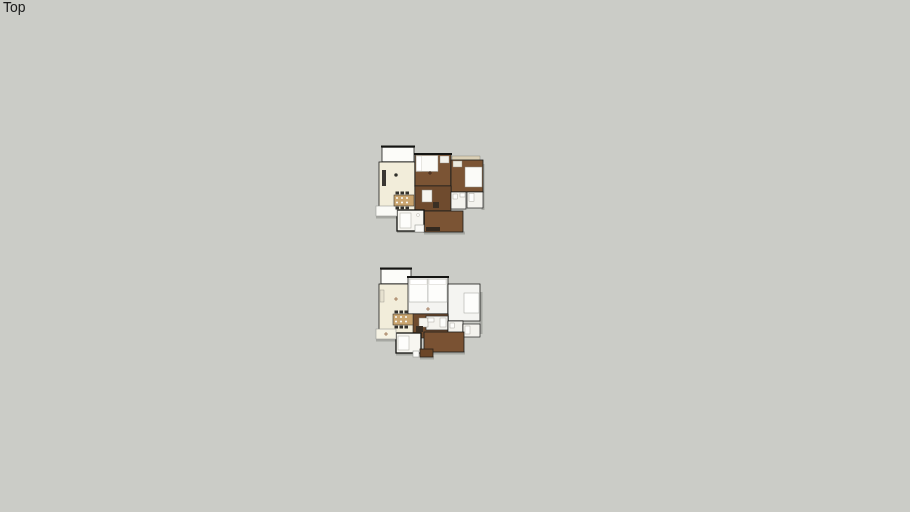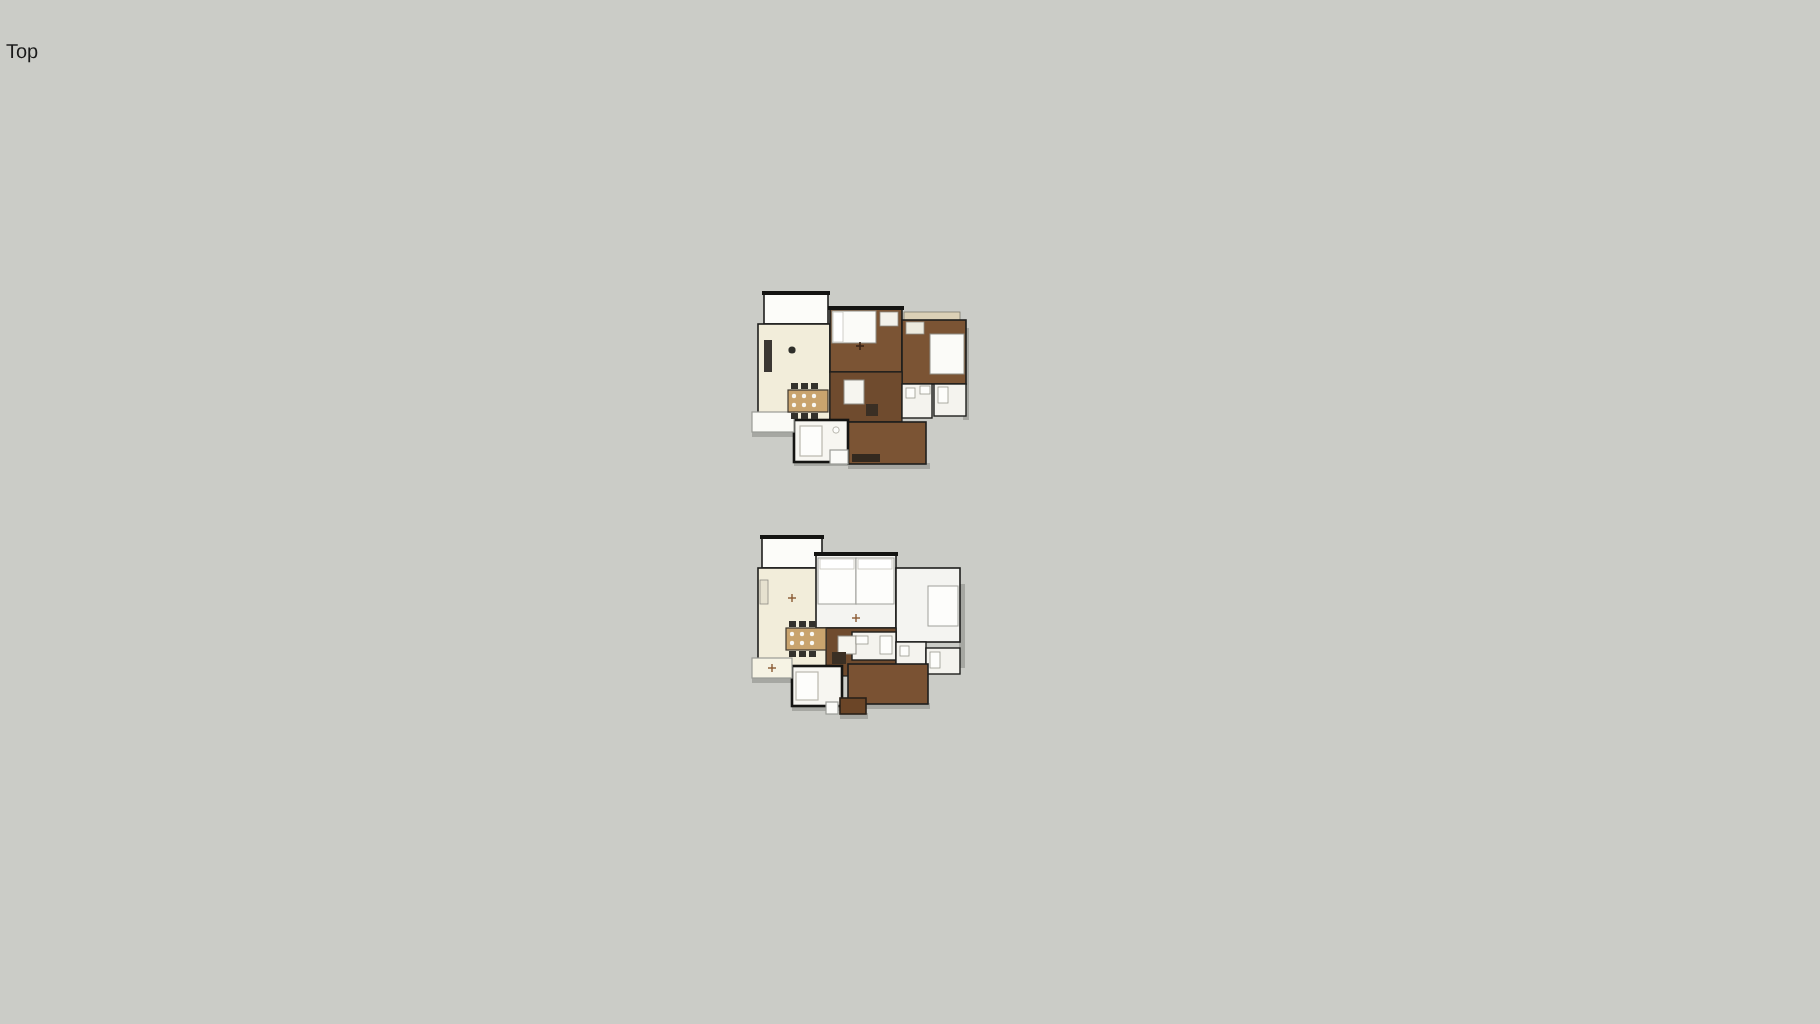--- a/index.html
+++ b/index.html
@@ -5,23 +5,22 @@
   html,body{margin:0;padding:0;}
   body{
     width:910px;height:512px;overflow:hidden;
     font-family:"Liberation Sans", sans-serif;
   }
   .viewport{
     position:relative;width:910px;height:512px;overflow:hidden;
   }
   .viewport-label{
     position:absolute;left:3px;top:2px;
-    font-size:10px;line-height:11px;color:#1a1a1a;
+    font-size:14px;line-height:11px;color:#1a1a1a;
     user-select:none;
-    margin-top:19px;
   }
   svg.floor-plan{
     position:absolute;display:block;overflow:visible;
   }
 </style>
 </head>
 <body>
 
 <div class="viewport" style="background: rgb(203, 204, 199); width: 910px; height: 512px;">
   <span class="viewport-label">Top</span>

